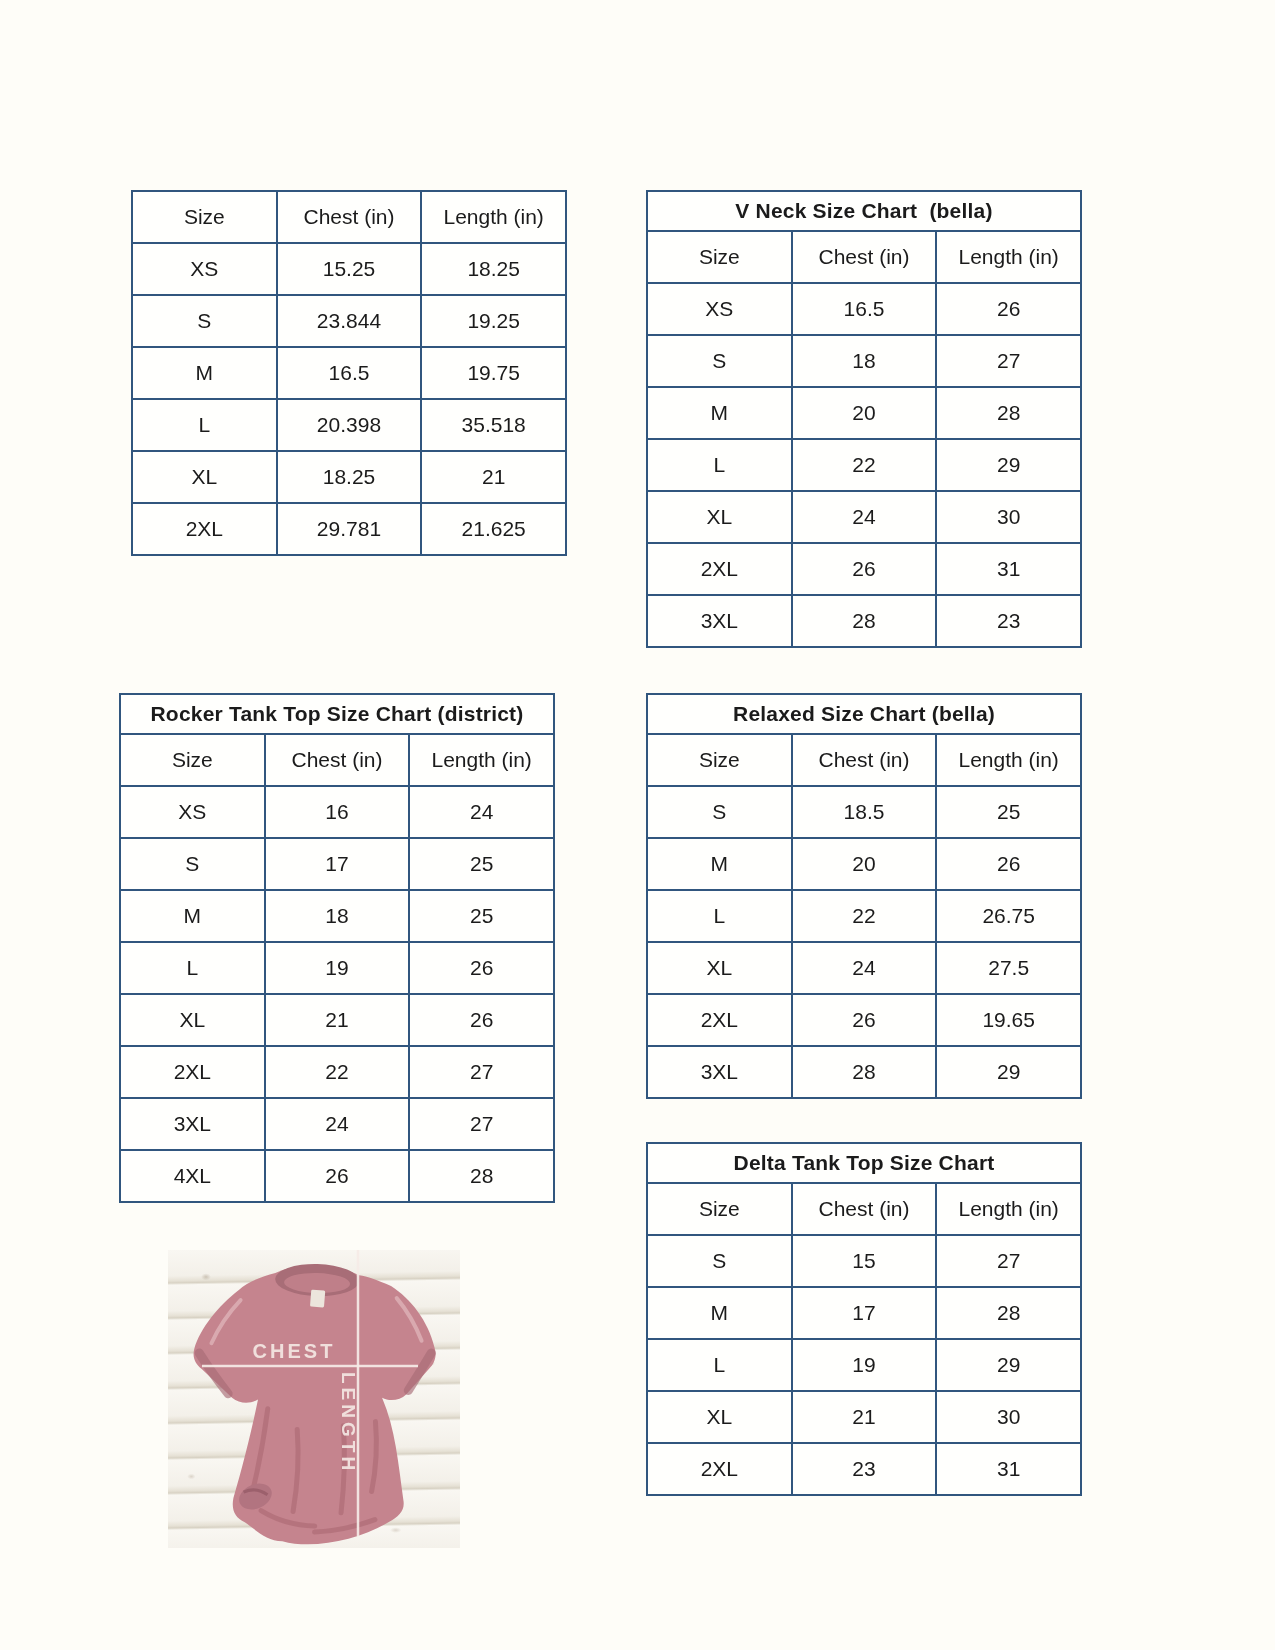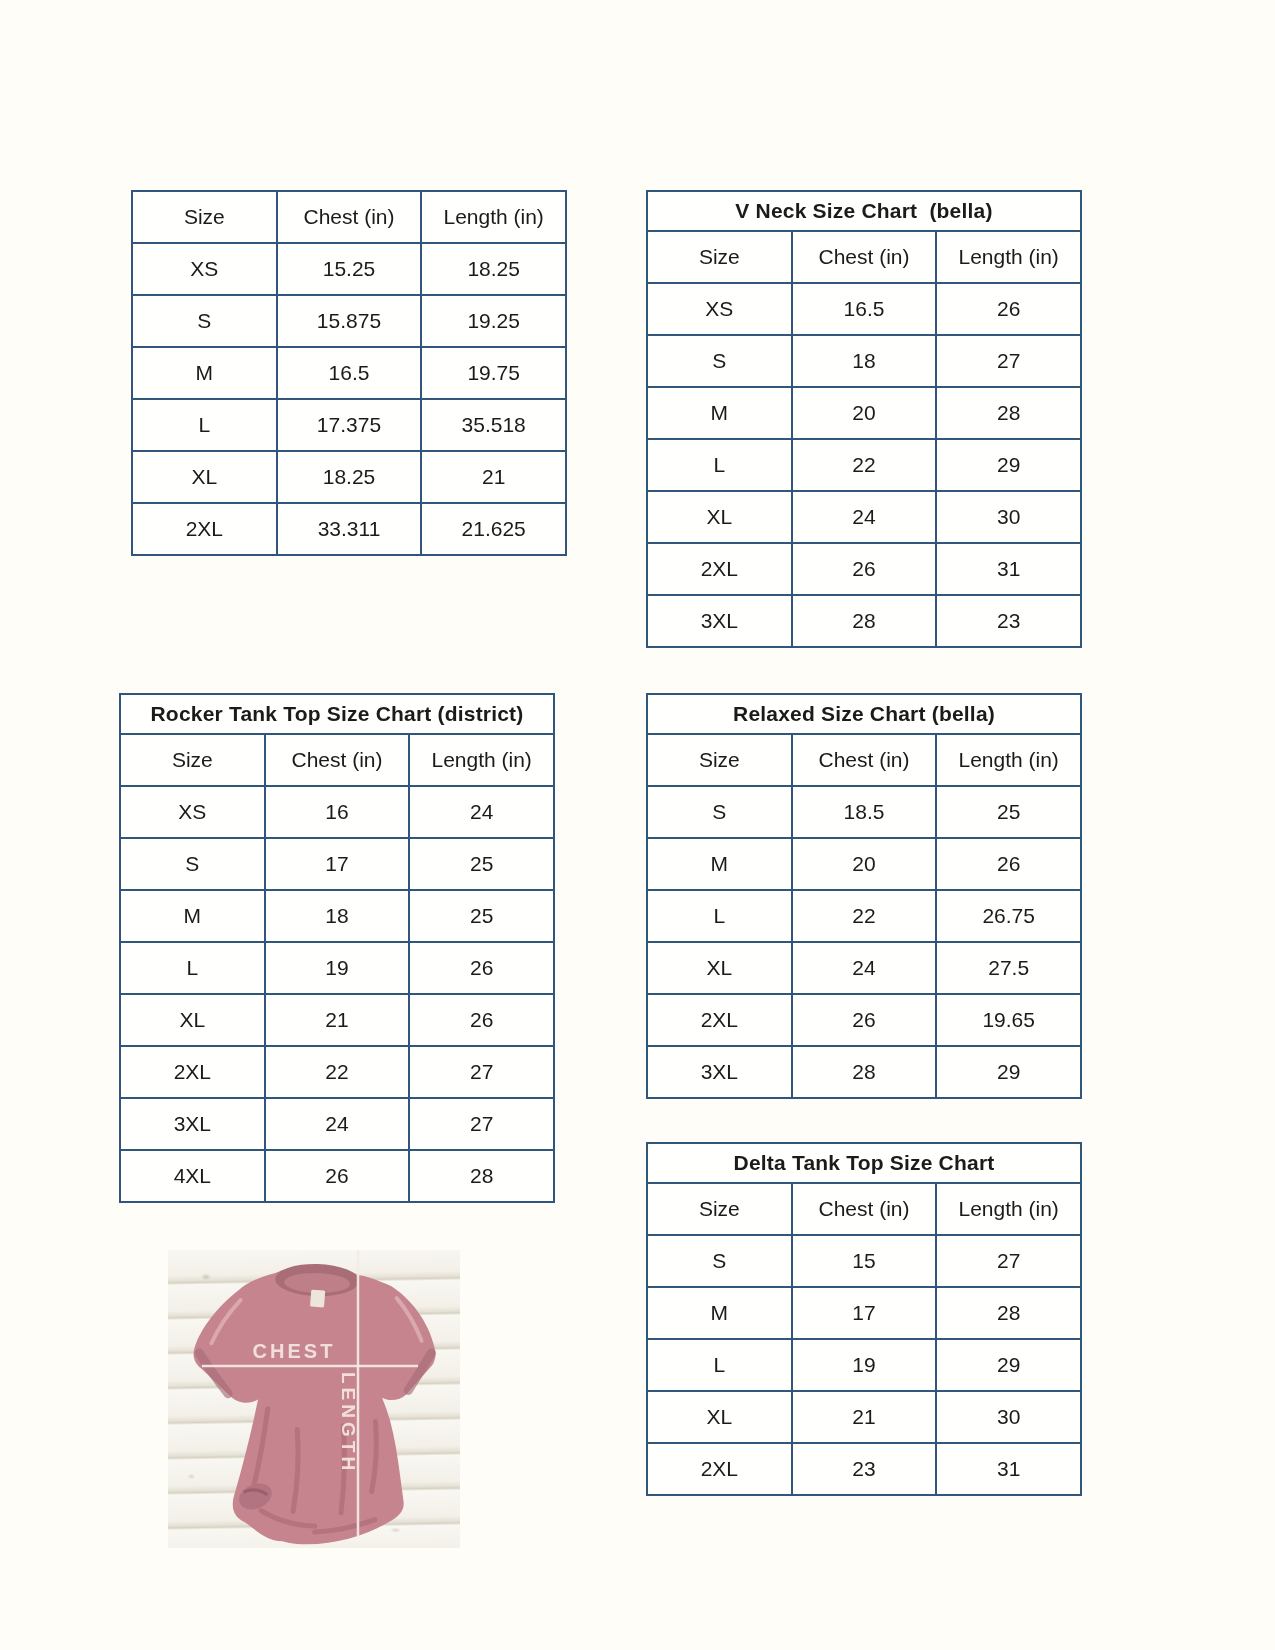--- a/index.html
+++ b/index.html
@@ -52,41 +52,41 @@
         </tr>
       </thead>
       <tbody>
           <tr>
             <td>XS</td>
             <td>15.25</td>
             <td>18.25</td>
           </tr>
           <tr>
             <td>S</td>
-            <td>15.875</td>
+            <td>23.844</td>
             <td>19.25</td>
           </tr>
           <tr>
             <td>M</td>
             <td>16.5</td>
             <td>19.75</td>
           </tr>
           <tr>
             <td>L</td>
-            <td>17.375</td>
+            <td>20.398</td>
             <td>35.518</td>
           </tr>
           <tr>
             <td>XL</td>
             <td>18.25</td>
             <td>21</td>
           </tr>
           <tr>
             <td>2XL</td>
-            <td>33.311</td>
+            <td>29.781</td>
             <td>21.625</td>
           </tr>
         </tbody>
     </table>
   </section>
 
   <section class="size-table-block" id="tbl-1">
     <table class="size-table">
       <thead>
         <tr class="title-row">

